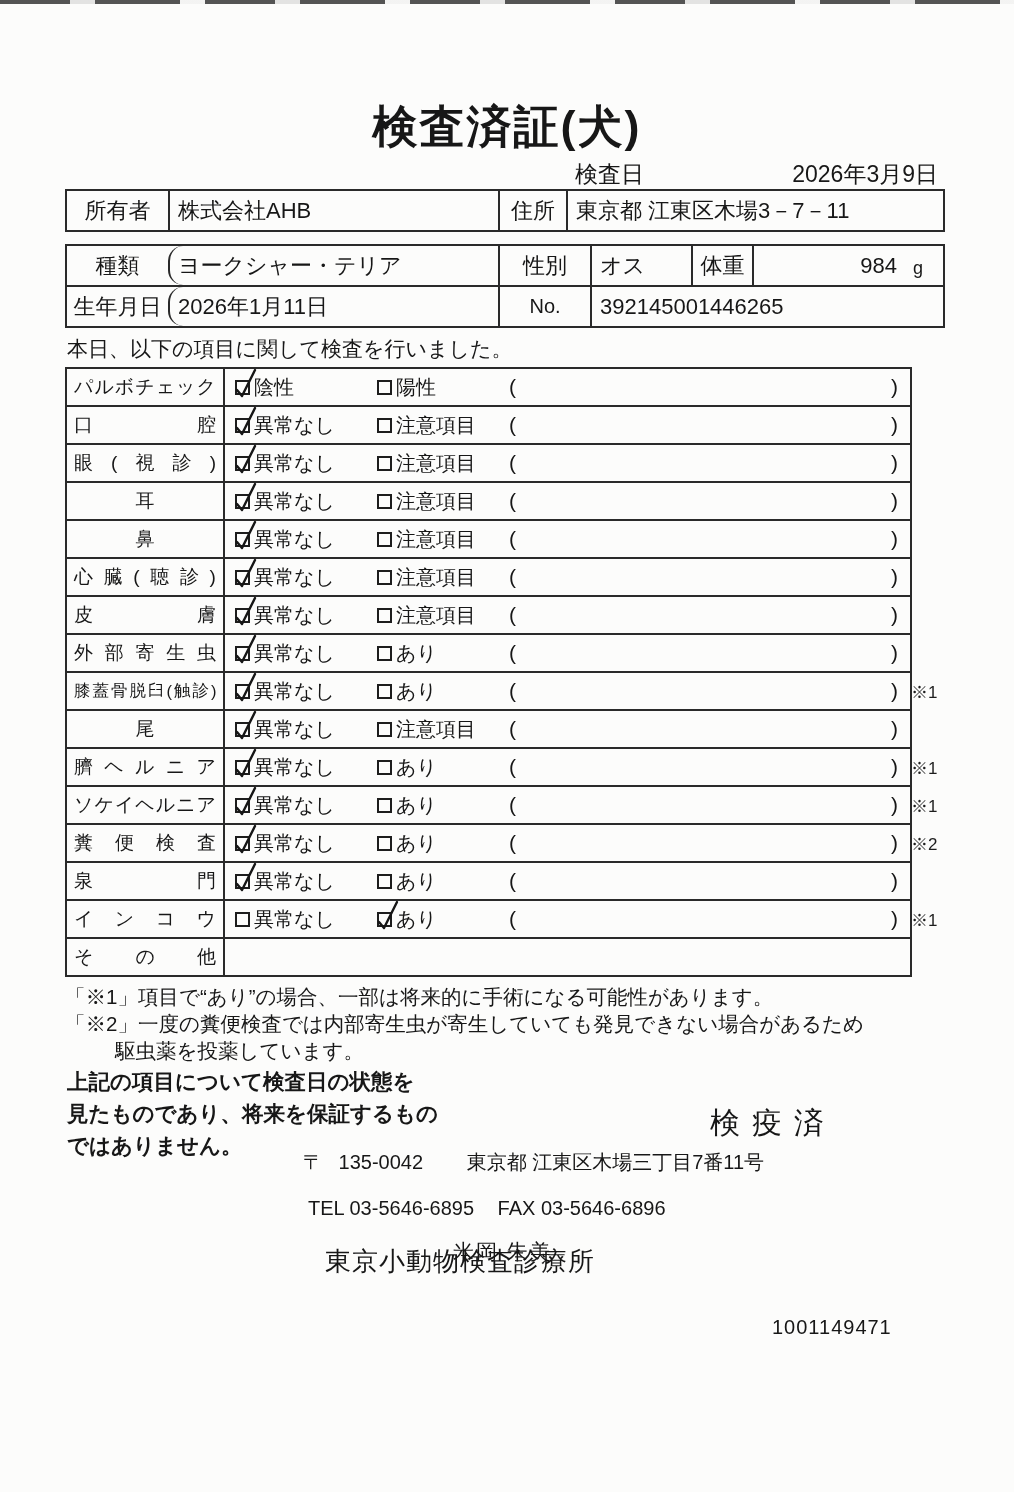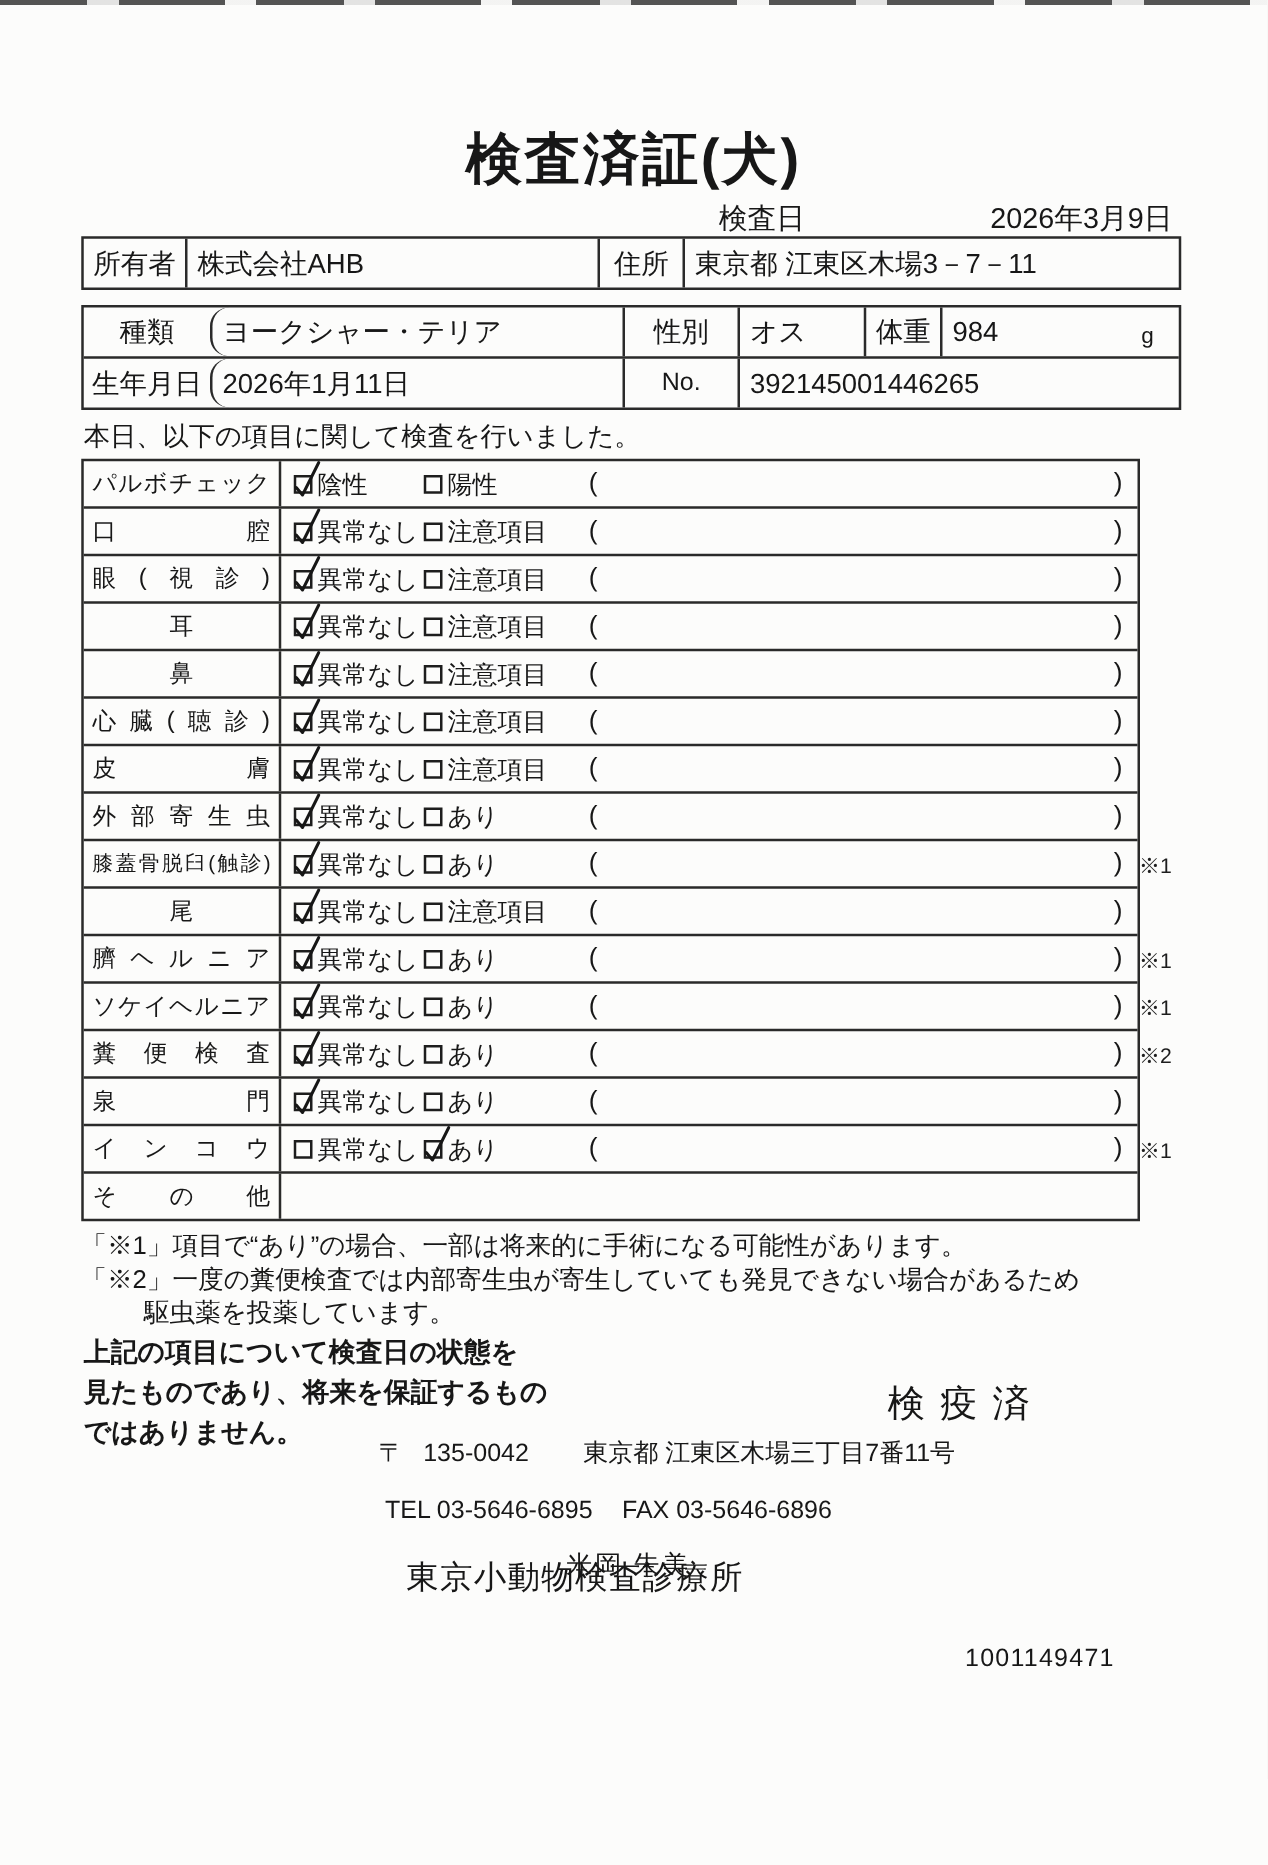--- a/index.html
+++ b/index.html
@@ -35,30 +35,30 @@
   .htable .hrow{display:flex;height:39px;}
   .htable .hrow + .hrow{border-top:2px solid #2a2a2a;}
   .hcell{
     display:flex;align-items:center;box-sizing:border-box;
     padding:0 8px;white-space:nowrap;overflow:hidden;
   }
   .hcell.lbl{justify-content:center;}
   .hcell.bl{border-left:2px solid #2a2a2a;}
   .owner-table{top:189px;}
   .pet-table{top:244px;}
-  .w-owner-lbl{width:81px;}
+  .w-owner-lbl{width:101px;}
   .w-owner-val{width:330px;}
   .w-addr-lbl{width:68px;}
   .w-addr-val{flex:1;}
   .w-breed-lbl{width:101px;}
   .w-breed-val{width:330px;border-radius:15px;}
   .w-sex-lbl{width:92px;}
   .w-sex-val{width:101px;}
   .w-weight-lbl{width:61px;padding:0 4px;}
-  .w-weight-val{flex:1;justify-content:space-between;padding-right:20px;}
+  .w-weight-val{flex:1;justify-content:flex-end;padding-right:20px;}
   .w-no-lbl{width:92px;justify-content:center;}
   .w-no-val{flex:1;}
   .weight-unit{font-size:18px;margin-left:16px;position:relative;top:3px;}
   .no-label{font-size:20px;}
 
   .intro{position:absolute;top:335px;left:67px;font-size:21px;font-weight:500;}
 
   
   .insp-table{
     position:absolute;top:367px;left:65px;width:847px;
@@ -68,21 +68,21 @@
   .insp-row + .insp-row{border-top:2px solid #2a2a2a;}
   .item-label{
     width:158px;box-sizing:border-box;border-right:2px solid #2a2a2a;
     display:flex;align-items:center;justify-content:space-between;
     padding:0 7px;font-size:19px;font-weight:500;white-space:nowrap;
   }
   .item-label.center{justify-content:center;}
   .item-label.long{font-size:16.5px;letter-spacing:-.5px;}
   .row-content{flex:1;display:flex;align-items:center;}
   .opt{display:flex;align-items:center;}
-  .opt1{width:114px;padding-left:10px;box-sizing:border-box;}
+  .opt1{width:152px;padding-left:10px;box-sizing:border-box;}
   .opt2{width:132px;box-sizing:border-box;}
   .opt-label{font-size:20px;font-weight:500;white-space:nowrap;}
   .cb{
     position:relative;width:15px;height:15px;box-sizing:border-box;
     border:2px solid #1d1d1d;margin-right:4px;flex:0 0 auto;
   }
   .cb svg{display:none;position:absolute;left:-4px;top:-17px;overflow:visible;}
   .cb.checked svg{display:block;}
   .paren-zone{flex:1;display:flex;justify-content:space-between;align-items:center;
     padding-right:12px;font-size:21px;}

